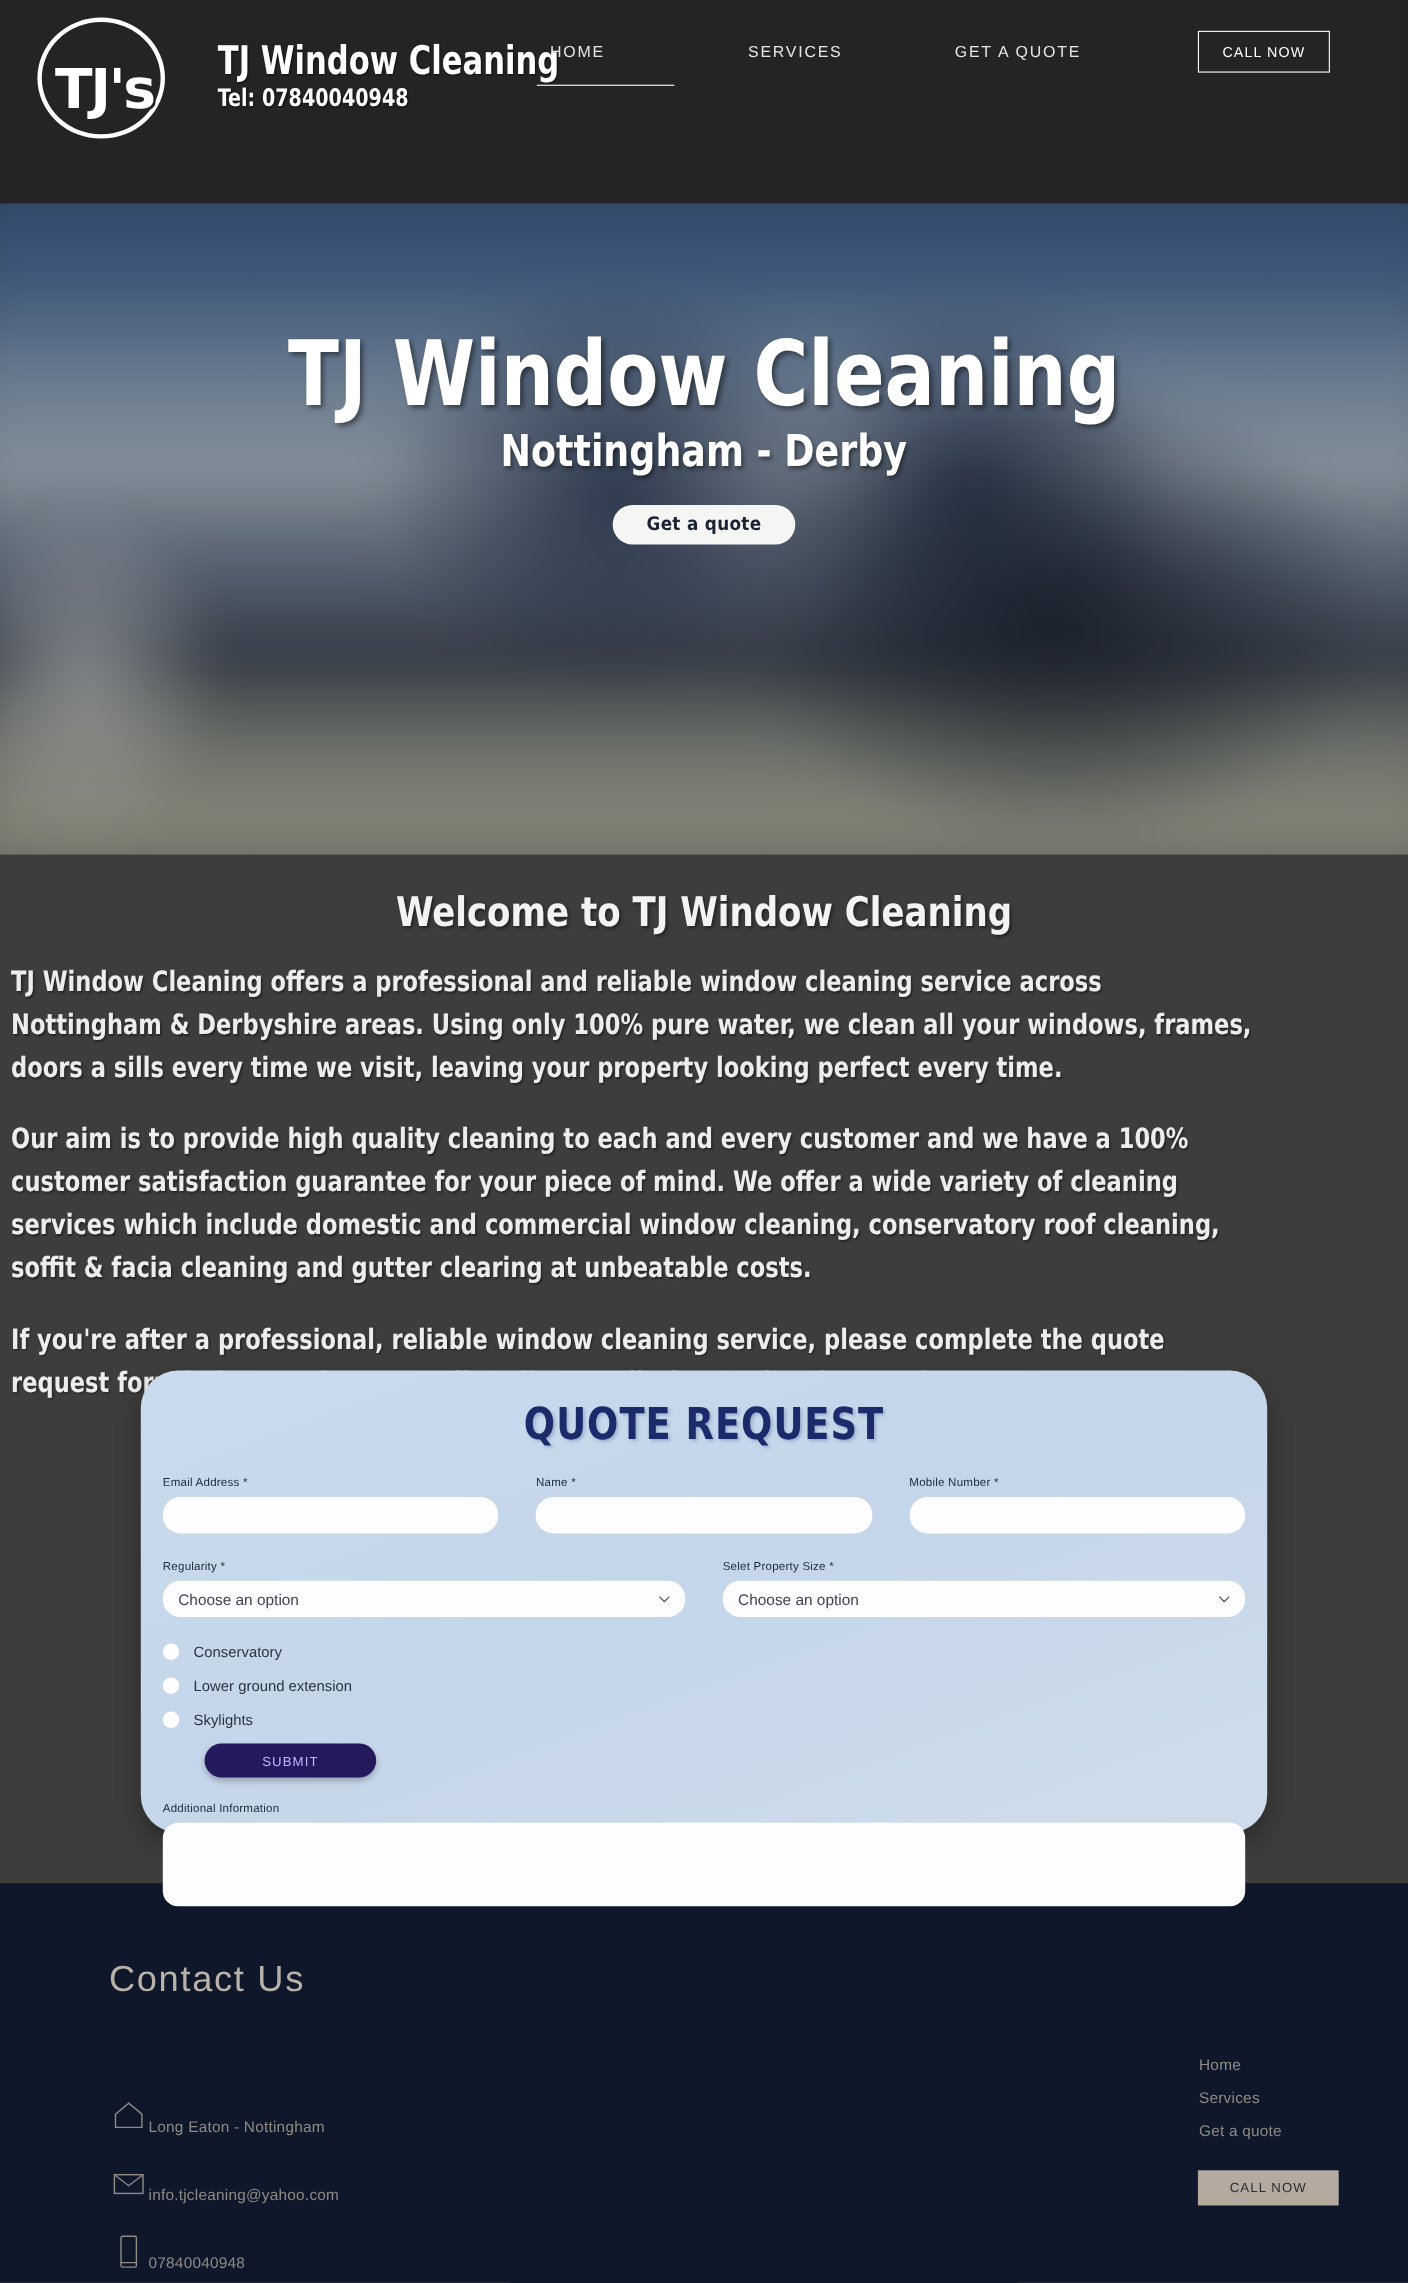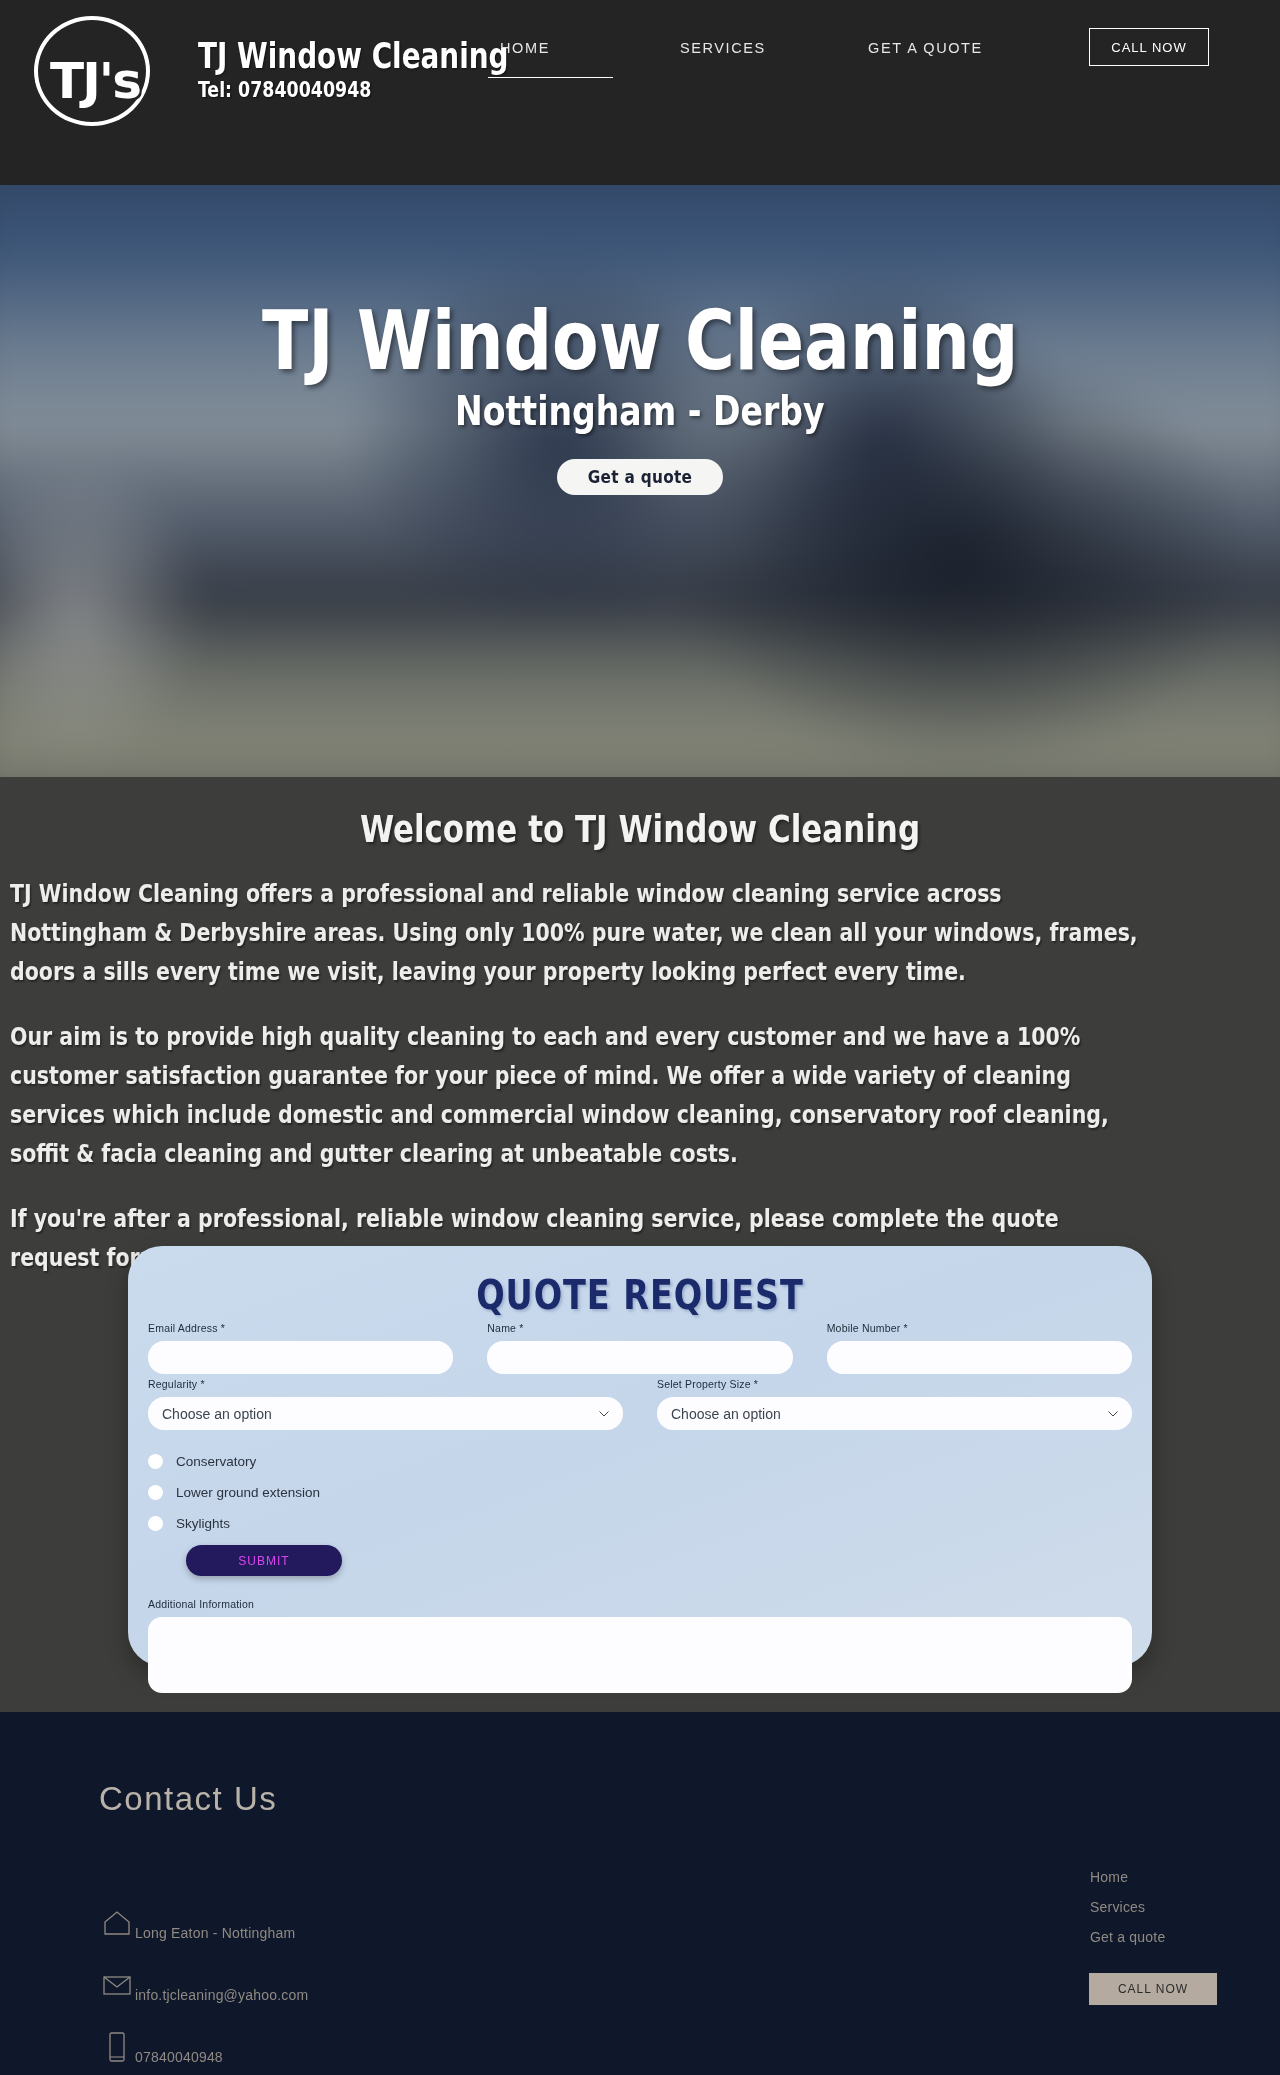--- a/index.html
+++ b/index.html
@@ -274,21 +274,21 @@
     text-shadow: 2px 2px 3px rgba(120,140,180,.55);
   }
   .form-grid {
     position: relative;
     margin: 0 auto;
     width: 984px;
   }
   .frow {
     display: flex;
     gap: 34px;
-    margin-top: 4px;
+    margin-top: 24px;
   }
   .fcol { flex: 1 1 0; min-width: 0; }
   .flabel {
     font-size: 10.5px;
     color: #1d2b3a;
     letter-spacing: .2px;
     margin-bottom: 5px;
     height: 14px;
   }
   .finput {
@@ -350,21 +350,21 @@
     color: #2b3340;
   }
   .submit-btn {
     margin-top: 6px;
     margin-left: 38px;
     width: 156px;
     height: 31px;
     border: none;
     border-radius: 16px;
     background: #231a5e;
-    color: #d946ef;
+    color: #c4b5fd;
     font-size: 12px;
     letter-spacing: 1px;
     cursor: pointer;
     box-shadow: 0 3px 6px rgba(0,0,0,.25);
   }
   .ftextarea {
     width: 100%;
     height: 76px;
     border: none;
     border-radius: 14px;

